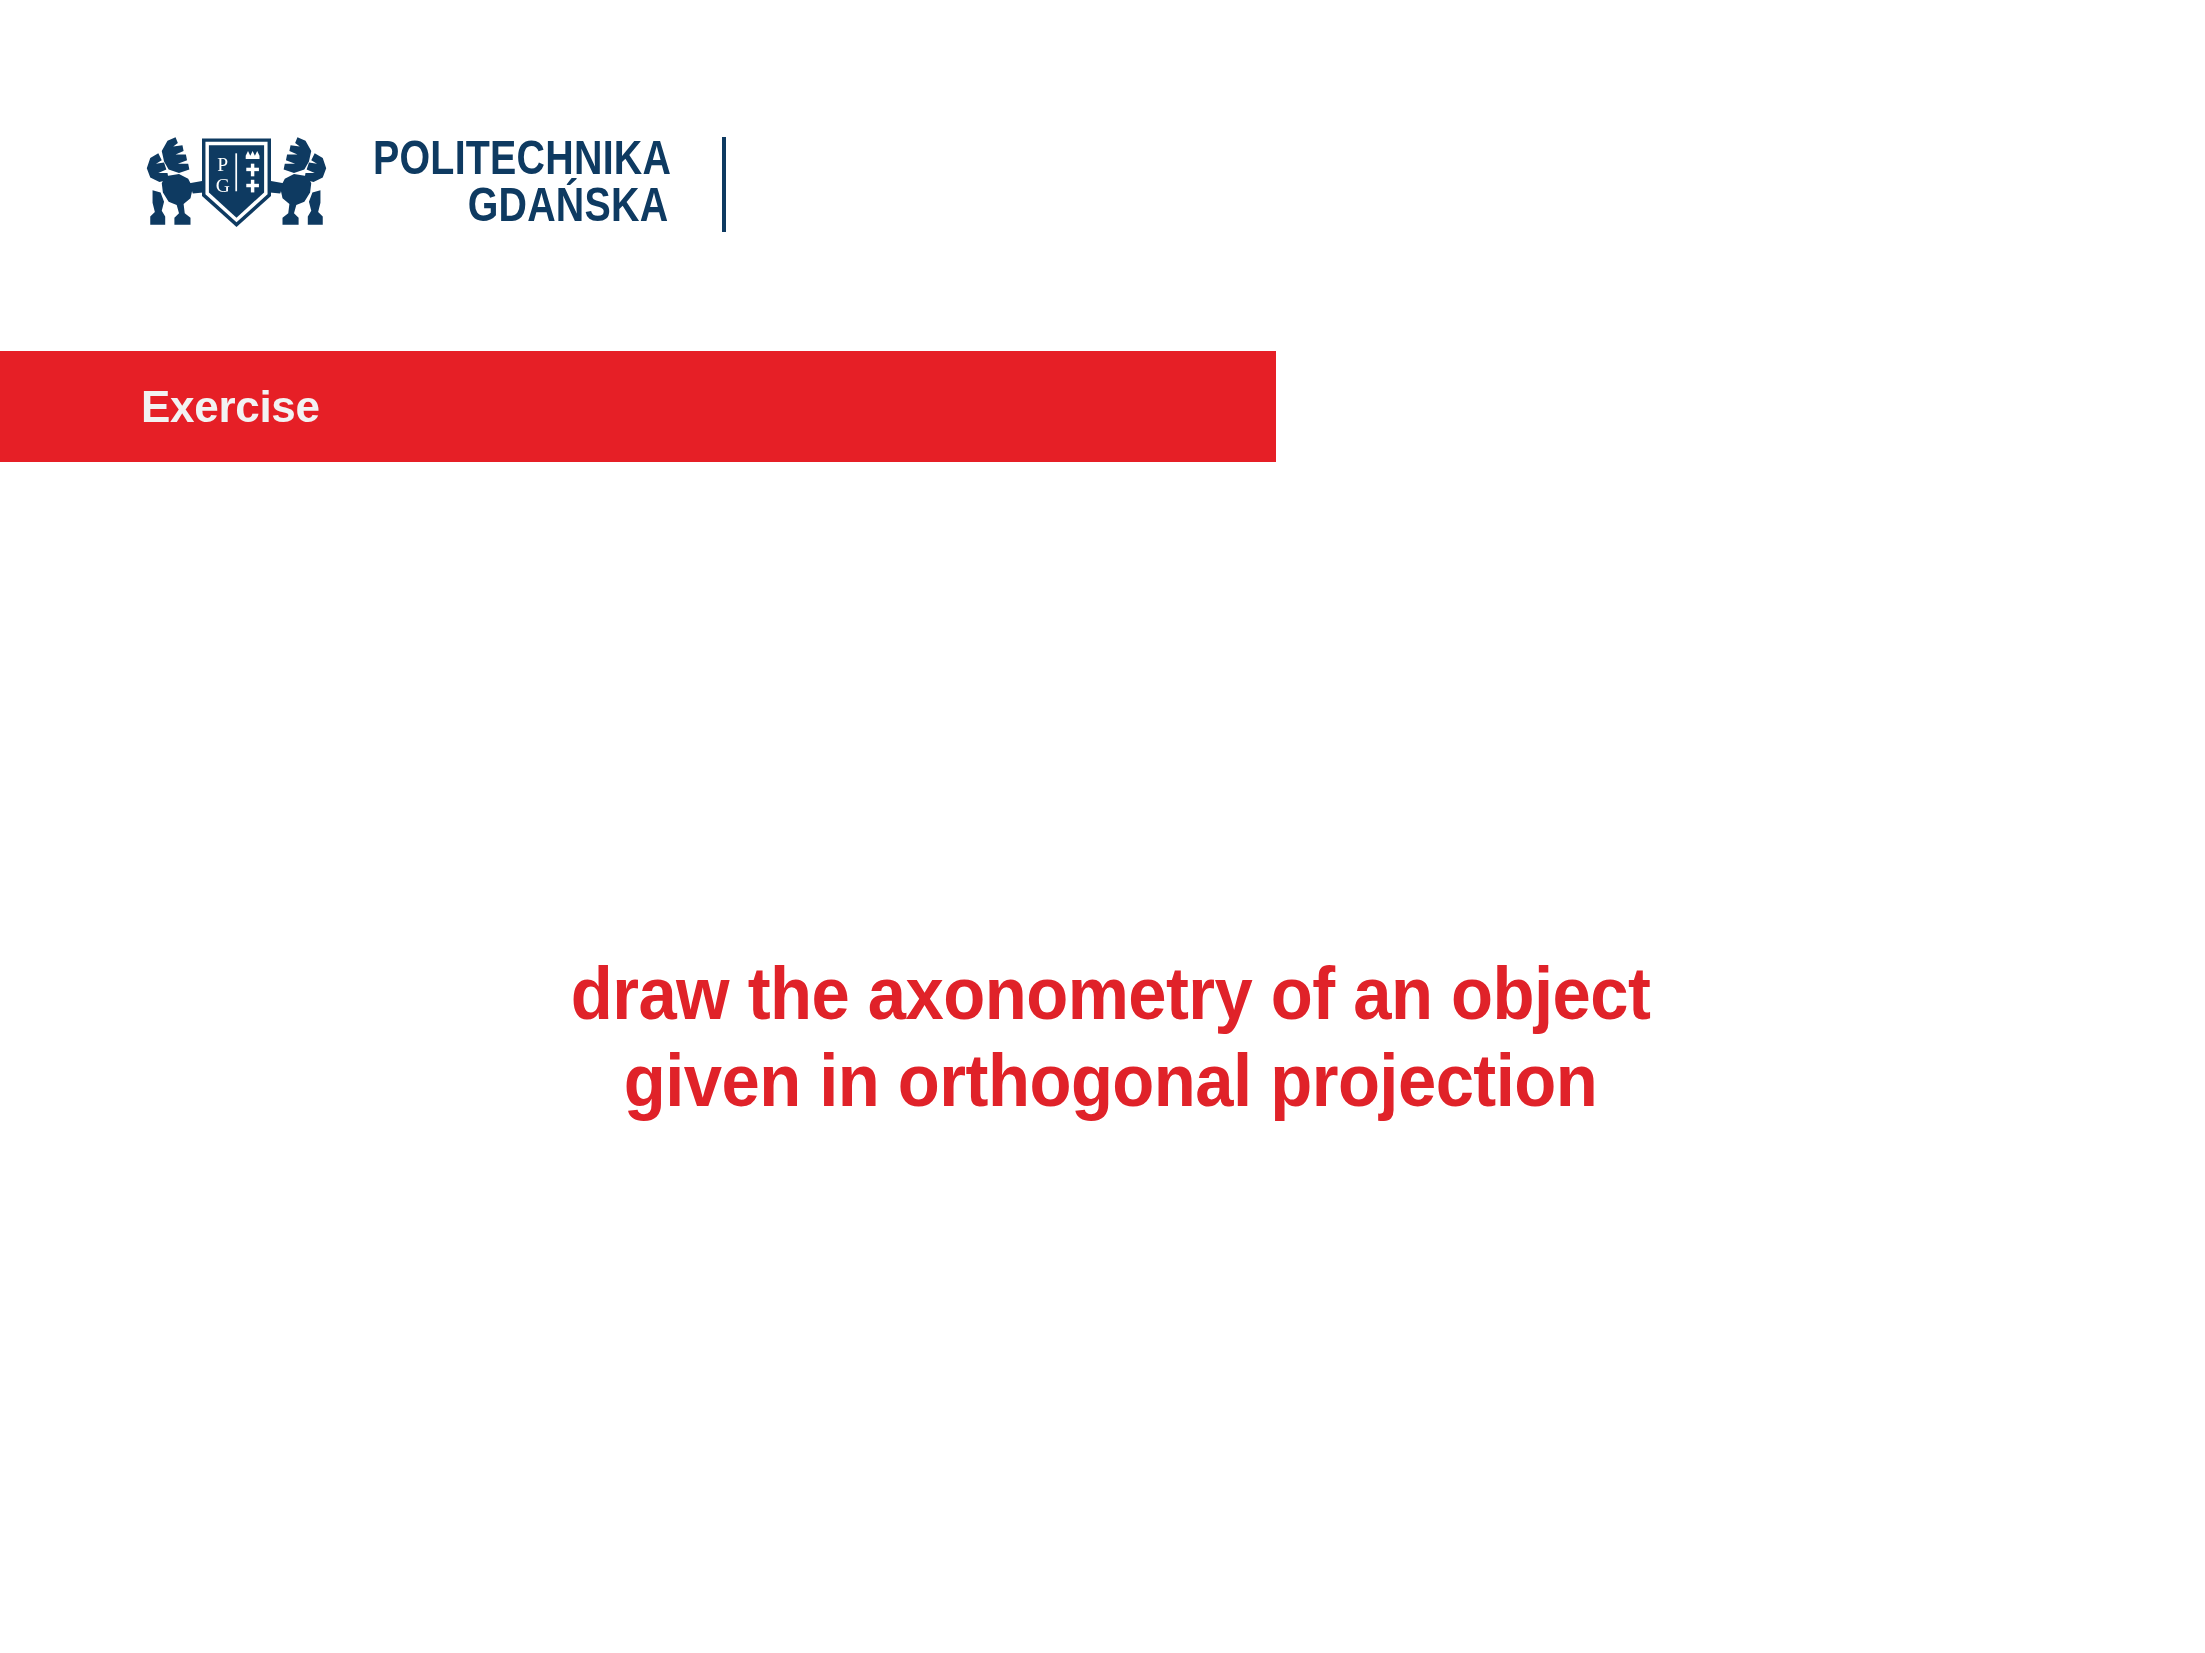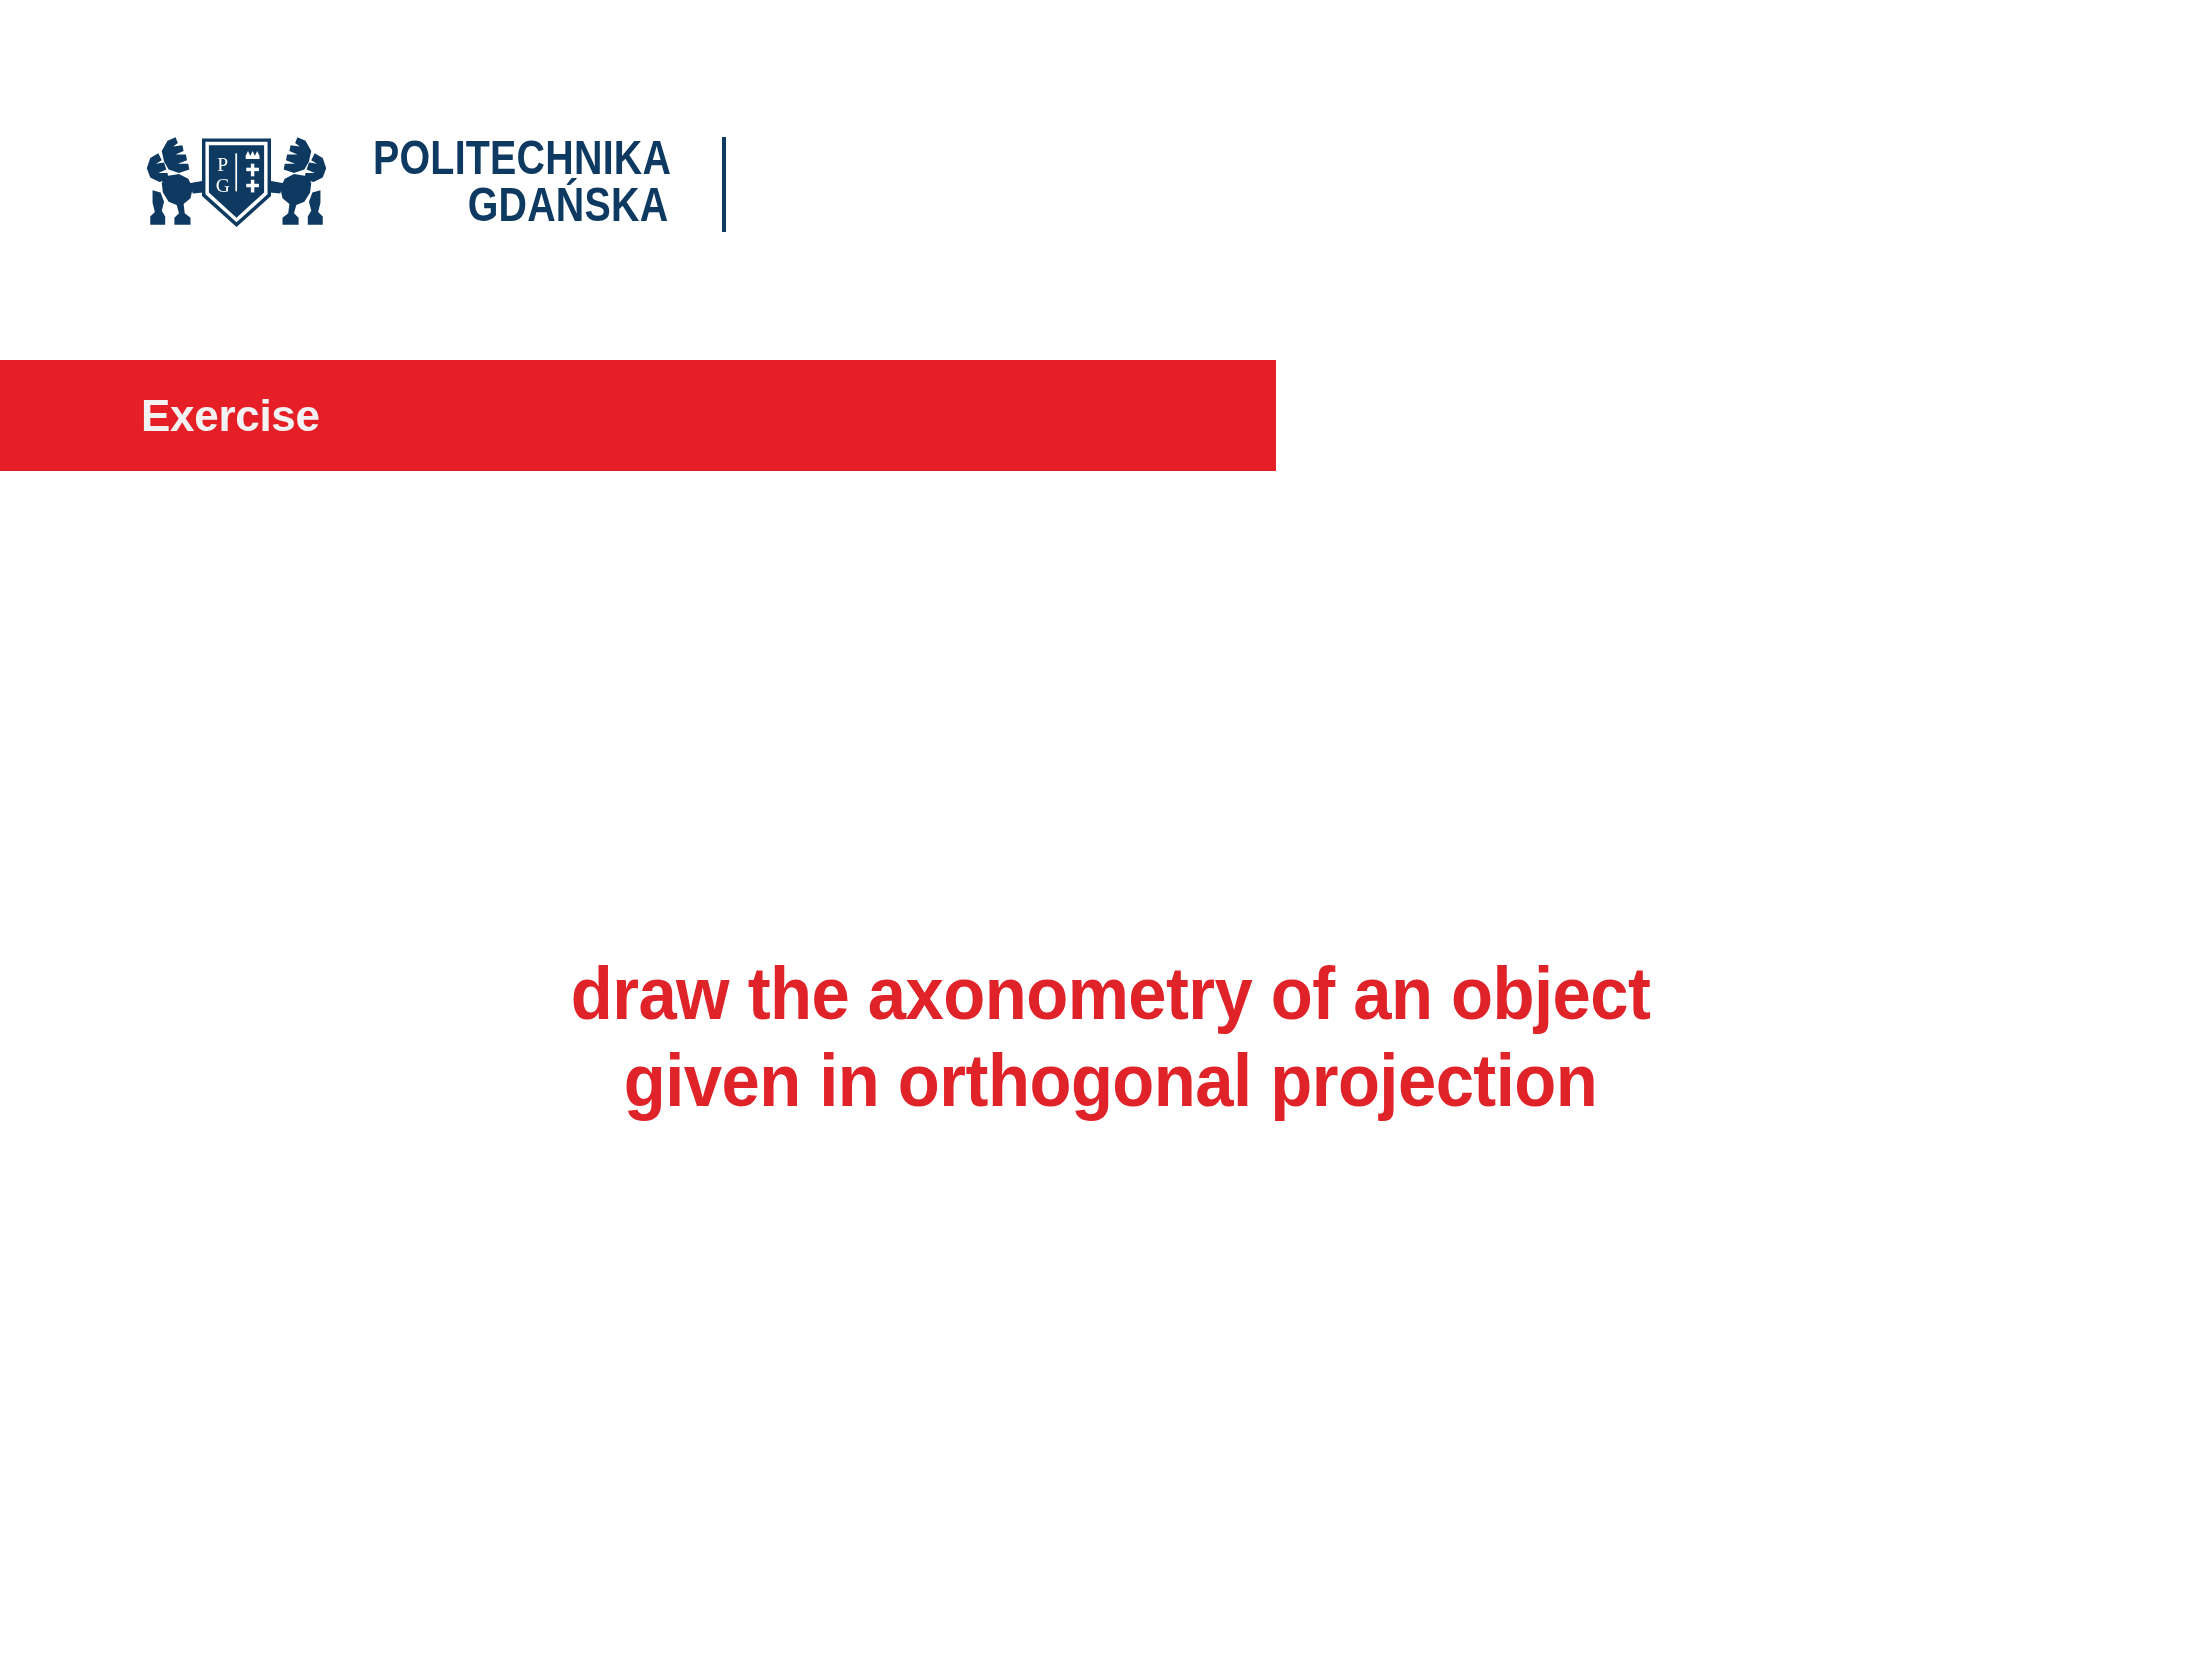--- a/index.html
+++ b/index.html
@@ -92,21 +92,21 @@
     white-space: nowrap;
     transform: scaleX(0.86);
     transform-origin: left center;
   }
   .lecture-line.l1 { margin-bottom: 25px; }
 
   
   .section-banner {
     position: absolute;
     left: 0;
-    top: 360px;
+    top: 351px;
     width: 1276px;
     height: 111px;
     background: #E61F26;
   }
   .section-banner-label {
     position: absolute;
     left: 141px;
     top: 50%;
     transform: translateY(-50%);
     color: #F2F2F2;

